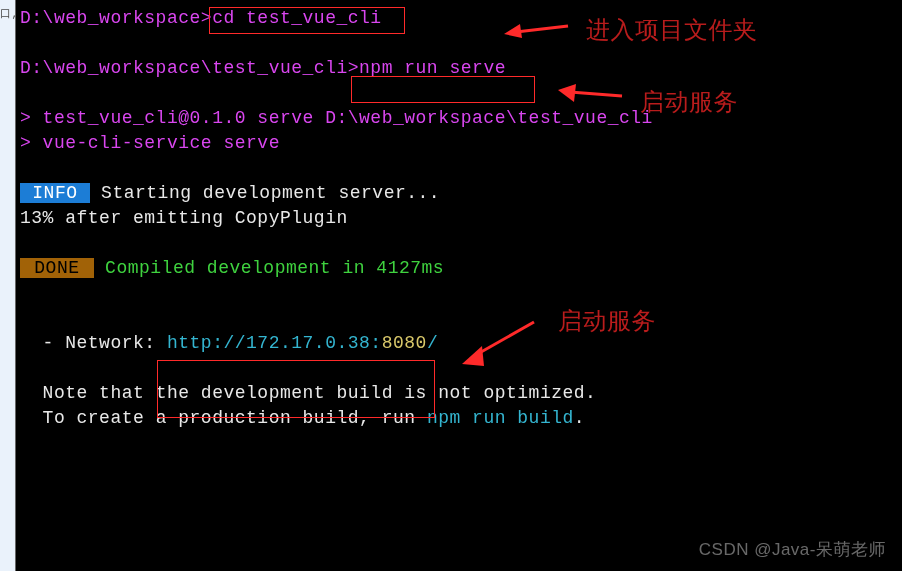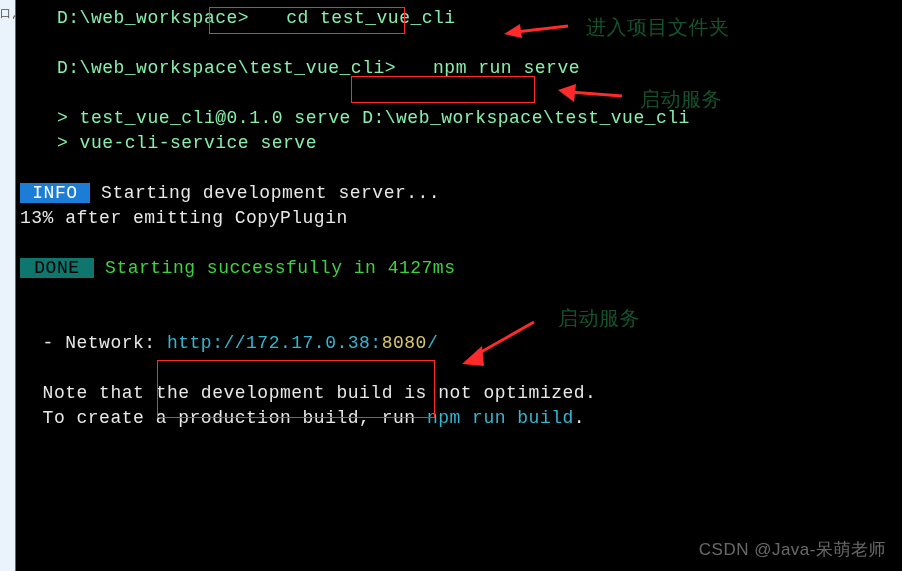--- a/index.html
+++ b/index.html
@@ -30,38 +30,38 @@
     .terminal {
       position: absolute;
       left: 16px; top: 0;
       width: 886px; height: 571px;
       background: #000;
       color: #e8e8e8;
       padding: 6px 0 0 0;
       line-height: 25px;
     }
     .line { white-space: pre; padding-left: 4px; height:25px;}
-    .gray { color: #86efac; margin-left: 37px; }
+    .gray { color: #d946ef; }
     .cyan { color: #34b5d0; }
     .green { color: #3fd23f; }
     .white { color: #e8e8e8; }
     .num { color: #d9c86a; }
     .info-tag { background: #1c7dd6; color:#fff; padding: 0 1px; }
-    .done-tag { background: #0f766e; color:#000; padding: 0 3px; }
+    .done-tag { background: #a16207; color:#000; padding: 0 3px; }
     .redbox {
       position: absolute;
       border: 1.5px solid #ff2a2a;
       background: transparent;
       pointer-events: none;
     }
     .anno {
       position: absolute;
-      color: #14532d;
+      color: #b91c1c;
       font-family: 'Microsoft YaHei', SimSun, sans-serif;
-      font-size: 20px;
+      font-size: 24px;
       font-weight: normal;
       white-space: nowrap;
       pointer-events: none;
     }
     .arrow {
       position: absolute;
       pointer-events: none;
     }
     .watermark {
       position: absolute;
@@ -102,21 +102,21 @@
     <div class="line gray">&gt; vue-cli-service serve</div>
 
     <div class="line"> </div>
 
     <div class="line"><span class="info-tag"> INFO </span><span class="white"> Starting development server...</span></div>
 
     <div class="line white">13% after emitting CopyPlugin</div>
 
     <div class="line"> </div>
 
-    <div class="line"><span class="done-tag"> DONE </span><span class="green"> Starting successfully in 4127ms</span></div>
+    <div class="line"><span class="done-tag"> DONE </span><span class="green"> Compiled development in 4127ms</span></div>
 
     <div class="line"> </div>
     <div class="line"> </div>
 
 
 
     <div class="line">  <span class="white">- Network: </span><span class="cyan">http://172.17.0.38:</span><span class="num">8080</span><span class="cyan">/</span></div>
 
     <div class="line"> </div>
 

